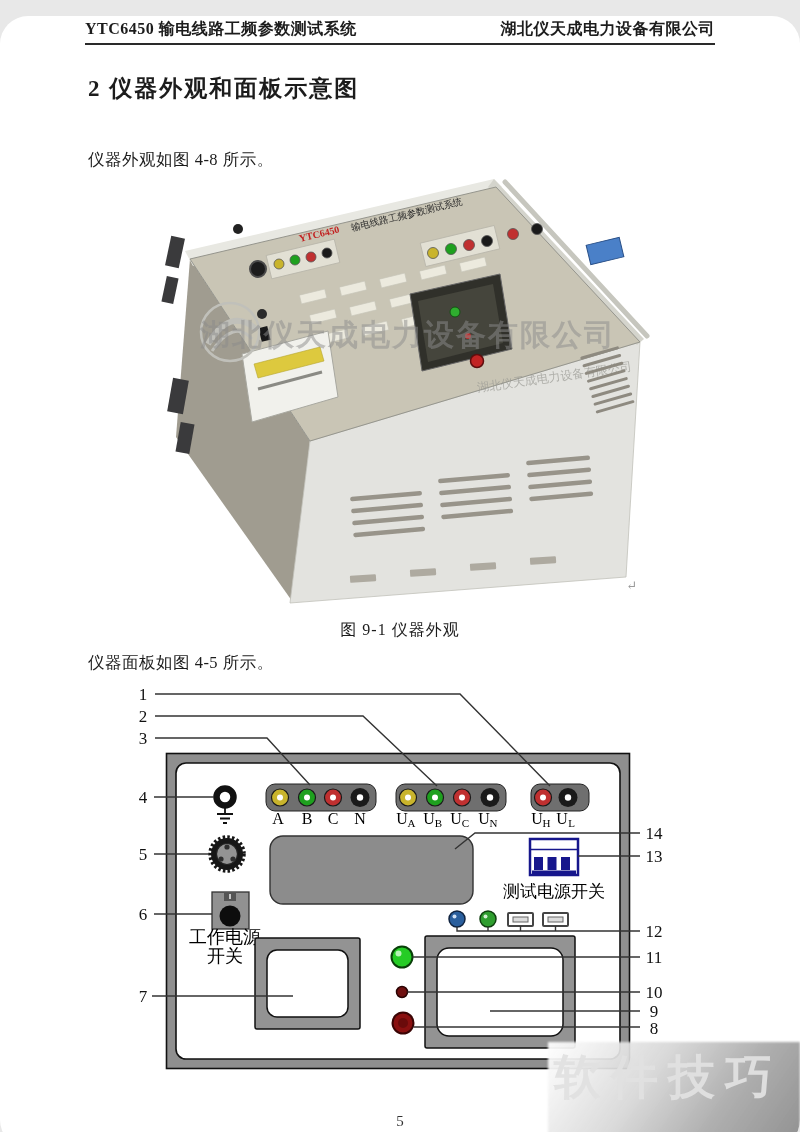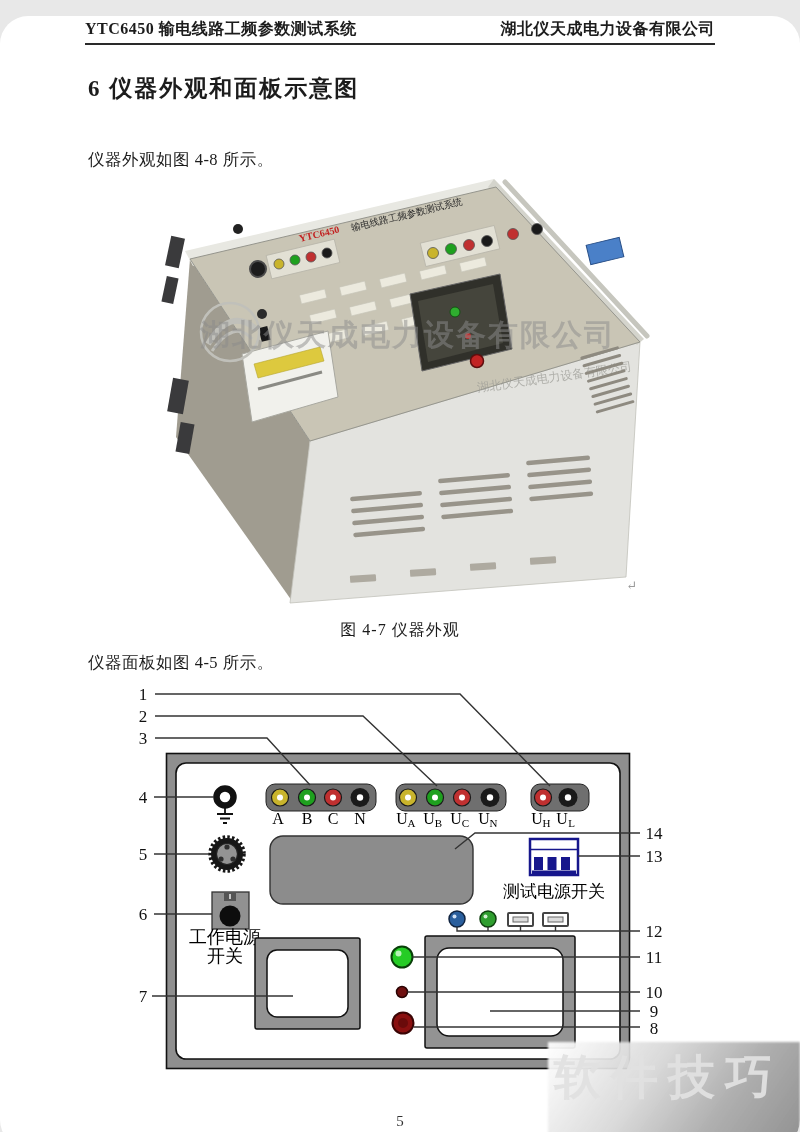--- a/index.html
+++ b/index.html
@@ -39,21 +39,21 @@
 </head>
 <body>
 
 <div class="page">
 
   <div class="hdr">
     <span>YTC6450 输电线路工频参数测试系统</span>
     <span>湖北仪天成电力设备有限公司</span>
   </div>
 
-  <div class="h1">6  仪器外观和面板示意图</div>
+  <div class="h1">2  仪器外观和面板示意图</div>
 
   <div class="para p1">仪器外观如图 4-8 所示。</div>
 
   <svg class="photo" viewBox="0 0 490 432">
 
     <polygon points="30,80 150,262 132,422 16,258" fill="#a09c90"></polygon>
     <polygon points="150,262 480,163 466,398 130,424" fill="#e3e3df" stroke="#c2c2ba" stroke-width="0.8"></polygon>
     <polygon points="25,72 334,0 342,8 33,87" fill="#e8e8e2"></polygon>
     <polygon points="334,0 484,160 477,166 328,8" fill="#d4d4cc"></polygon>
     <line x1="345" y1="3" x2="487" y2="157" stroke="#c6c6be" stroke-width="5" stroke-linecap="round"></line>
@@ -160,21 +160,21 @@
         <rect x="190" y="396" width="26" height="7" rx="1" transform="rotate(-4 203 399)"></rect>
         <rect x="250" y="390" width="26" height="7" rx="1" transform="rotate(-4 263 393)"></rect>
         <rect x="310" y="384" width="26" height="7" rx="1" transform="rotate(-4 323 387)"></rect>
         <rect x="370" y="378" width="26" height="7" rx="1" transform="rotate(-4 383 381)"></rect>
       </g>
     </g>
   </svg>
 
   <span class="pmark">↵</span>
 
-  <div class="figcap">图 4-7  仪器外观</div>
+  <div class="figcap">图 9-1  仪器外观</div>
 
   <div class="para p2">仪器面板如图 4-5 所示。</div>
 
   <svg class="fig2" viewBox="0 0 550 400">
 
     <rect x="36.5" y="77.5" width="463" height="315" fill="#8f8f8f" stroke="#111" stroke-width="1.6"></rect>
     <rect x="46" y="87" width="444" height="296" rx="10" fill="#ffffff" stroke="#111" stroke-width="1.6"></rect>
 
     <g>
       <circle cx="95" cy="121" r="8.5" fill="none" stroke="#111" stroke-width="6.5"></circle>

